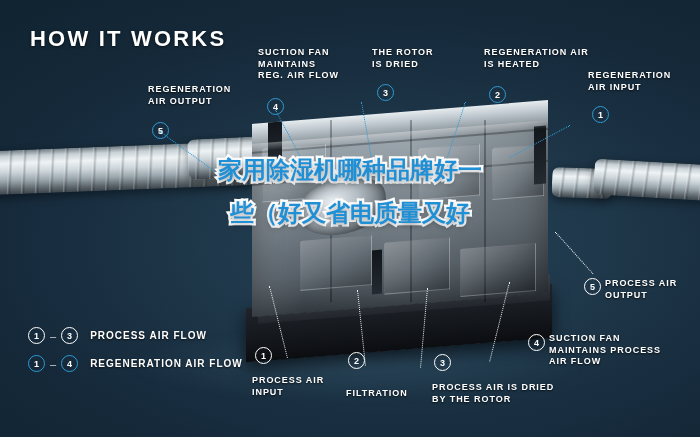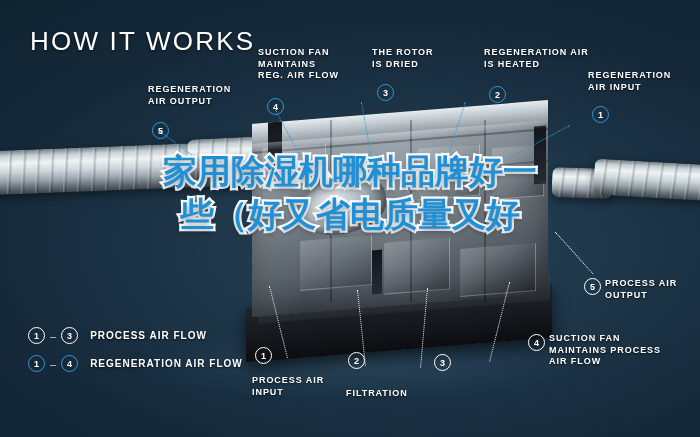--- a/index.html
+++ b/index.html
@@ -100,21 +100,21 @@
   }
   .floor-glow{
     position:absolute; left:120px; top:330px; width:470px; height:70px;
     background: radial-gradient(ellipse at center, rgba(120,170,200,.13), rgba(0,0,0,0) 70%);
     filter: blur(6px);
   }
 
   
   .title {
     position:absolute; left:30px; top:26px;
-    font-size: 26px; letter-spacing: 2.2px; color:#ffffff; font-weight:400;
+    font-size: 22px; letter-spacing: 2.2px; color:#ffffff; font-weight:700;
     text-shadow: 0 1px 3px rgba(0,0,0,.6);
   }
   .clabel {
     position:absolute;
     color:#ffffff;
     font-size:9px;
     font-weight:700;
     letter-spacing:.95px;
     line-height:11.5px;
     text-transform:uppercase;
@@ -151,23 +151,23 @@
   .legend-dash { color:#cfd9de; font-size:11px; margin:0 5px; }
   .legend-text {
     color:#fff; font-size:10px; font-weight:700; letter-spacing:1px;
     margin-left:12px; text-shadow:0 1px 2px rgba(0,0,0,.7);
   }
 
   
   .overlay {
     position:absolute; left:0; right:0; top:150px;
     text-align:center;
-    font-family:Liberation Serif, serif;
+    font-family:Liberation Mono, monospace;
     font-weight:700;
-    font-size:34px;
+    font-size:24px;
     line-height:43px;
     letter-spacing:0px;
     color:#1f8fd6;
     -webkit-text-stroke: 4.5px #ffffff;
     paint-order: stroke fill;
     text-shadow: 0 3px 5px rgba(0,0,0,.35);
   }
   .overlay div { white-space:nowrap; }
 </style>
 </head>
@@ -263,20 +263,22 @@
 
   <div class="num white" style="left:255px; top:347px;">1</div>
   <div class="num white" style="left:348px; top:352px;">2</div>
   <div class="num white" style="left:434px; top:354px;">3</div>
   <div class="num white" style="left:528px; top:334px;">4</div>
   <div class="num white" style="left:584px; top:278px;">5</div>
 
   <div class="clabel" style="left:252px; top:375px;">PROCESS AIR
 INPUT</div>
   <div class="clabel" style="left:346px; top:388px;">FILTRATION</div>
+  <div class="clabel" style="left:432px; top:382px;">PROCESS AIR IS DRIED
+BY THE ROTOR</div>
   <div class="clabel" style="left:549px; top:333px;">SUCTION FAN
 MAINTAINS PROCESS
 AIR FLOW</div>
   <div class="clabel" style="left:605px; top:278px;">PROCESS AIR
 OUTPUT</div>
 
 
   <div class="legend-row" style="left:28px; top:327px;">
     <span class="num white">1</span>
     <span class="legend-dash">–</span>

